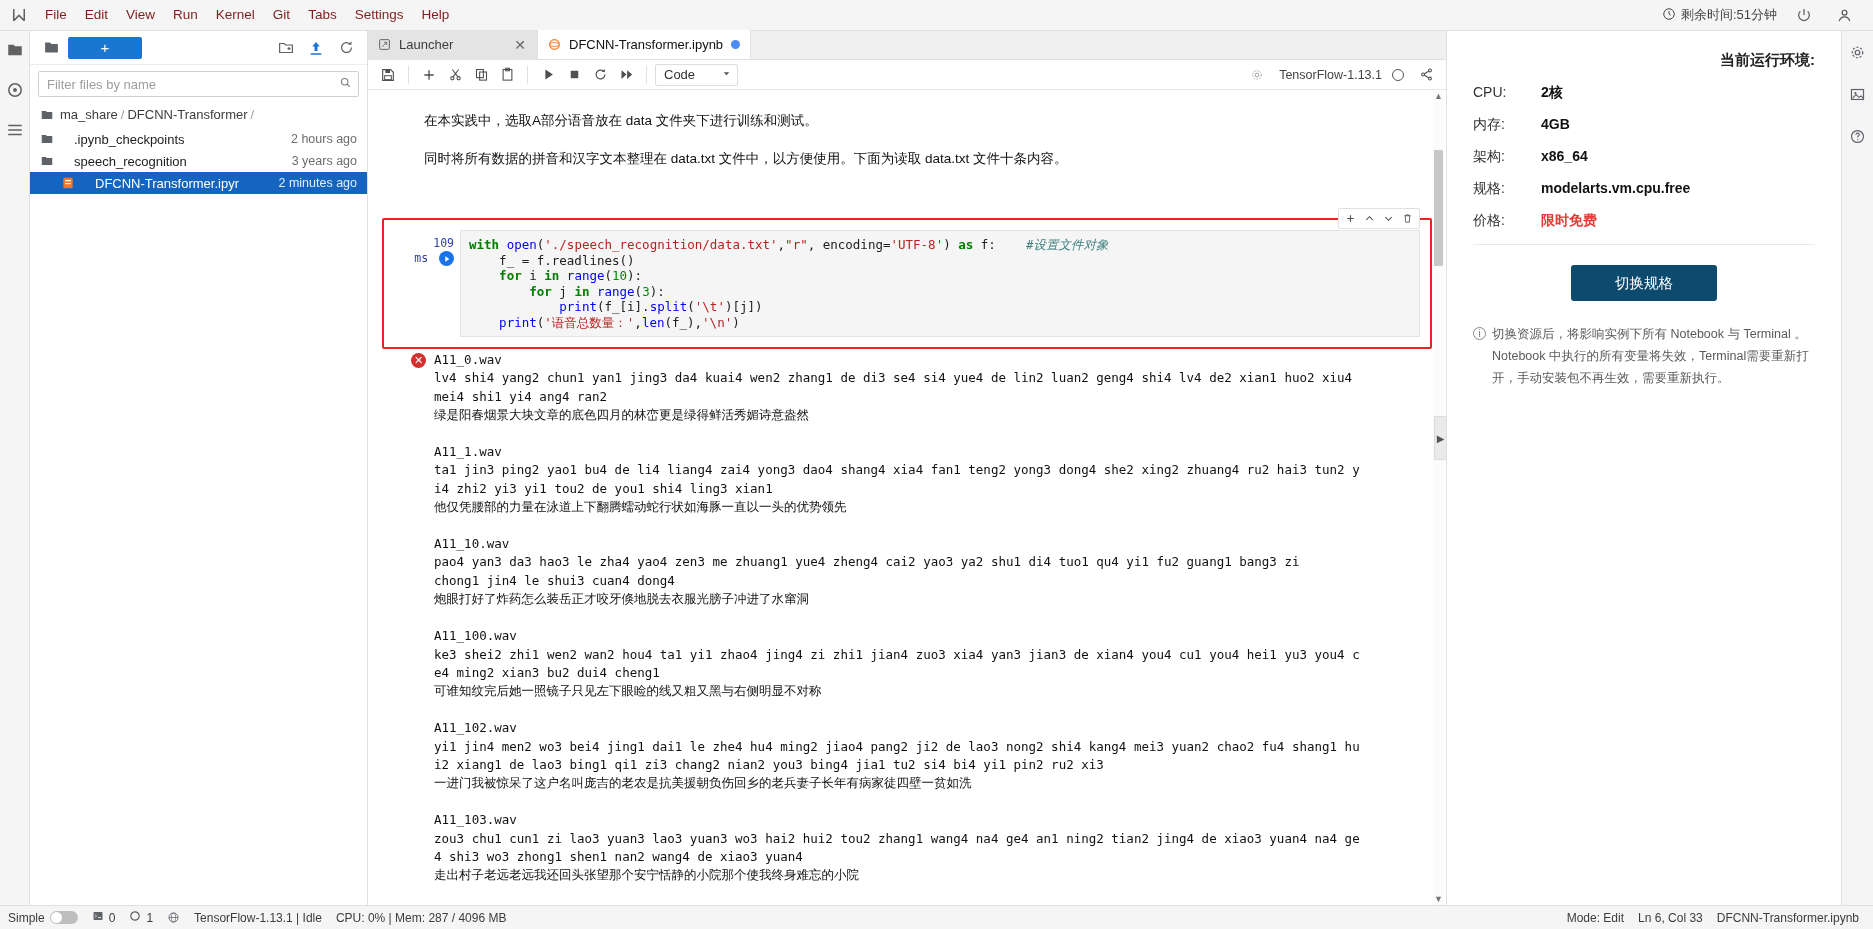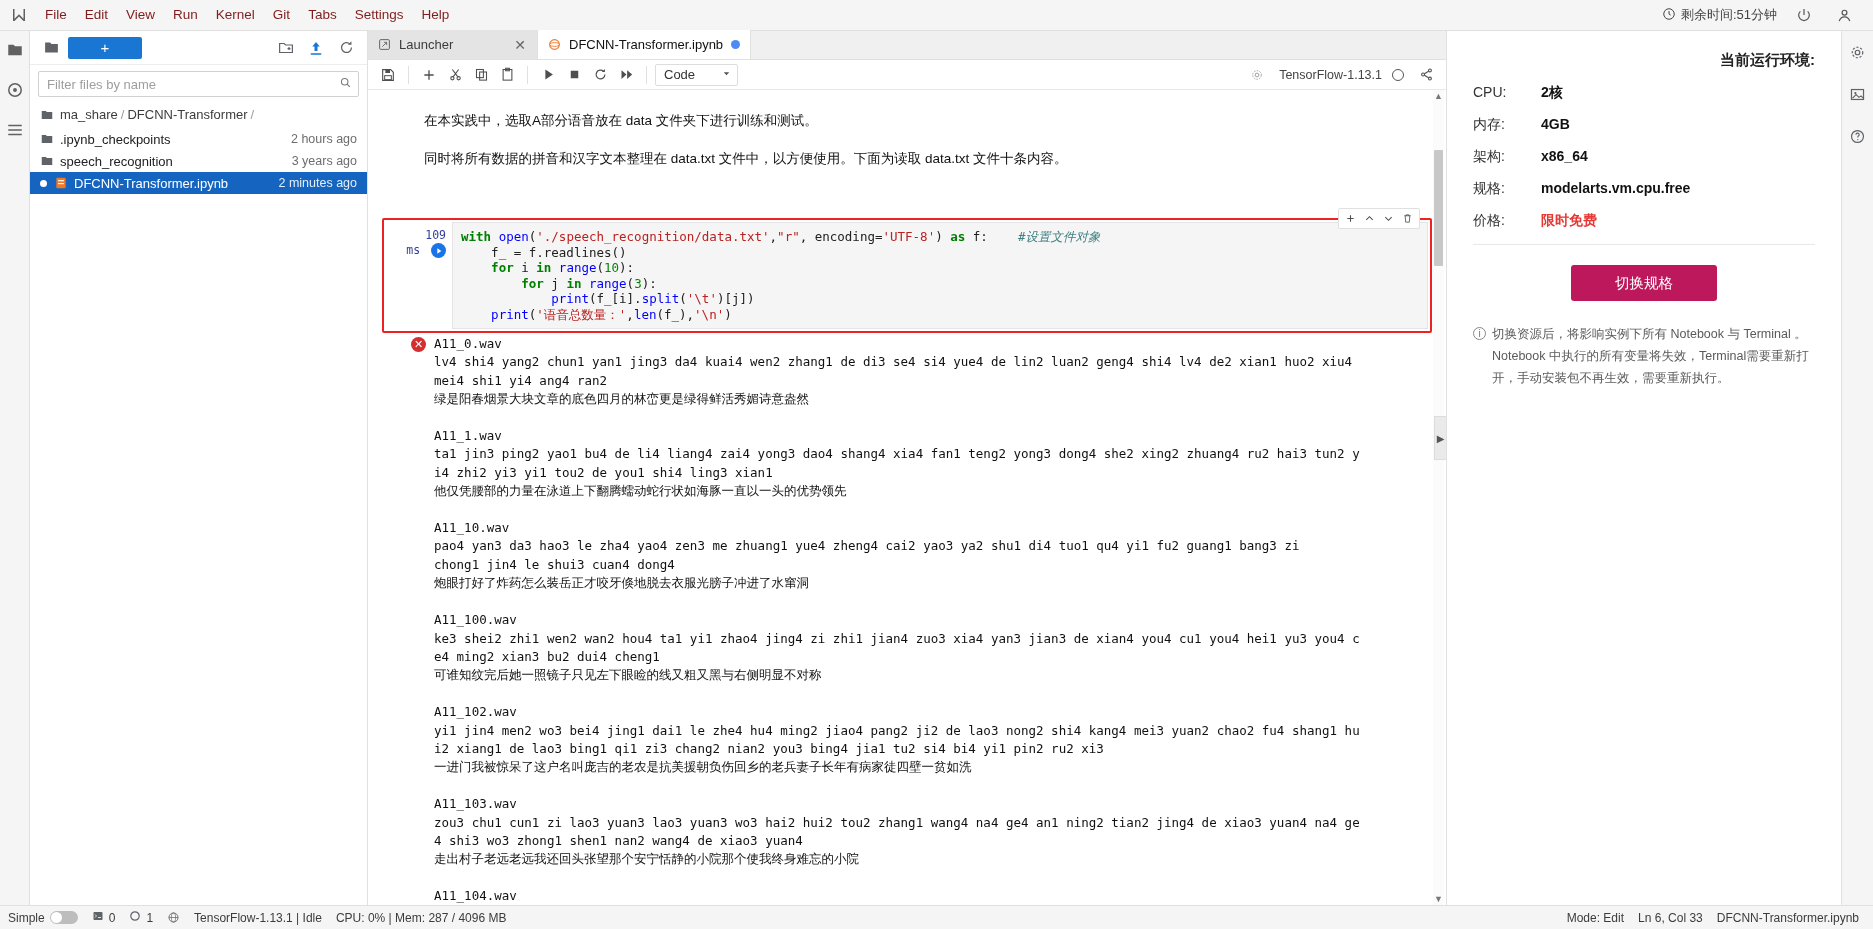--- a/index.html
+++ b/index.html
@@ -86,21 +86,21 @@
     padding: 4px 10px; font-size: 13px; color: #333;
   }
   .fb-head .col-name { flex: 1; display: flex; align-items: center; gap: 6px; }
   .fb-head .col-mod { width: 118px; text-align: right; }
   .fb-list { flex: 1; overflow: hidden; }
   .fb-row {
     display: flex; align-items: center; padding: 3px 10px; font-size: 13px; cursor: pointer;
     height: 22px;
   }
   .fb-row.selected { background: #1565c0; color: #fff; }
-  .fb-row .nm { flex: 1; display: flex; align-items: center; gap: 6px; overflow: hidden; white-space: nowrap; }
+  .fb-row .nm { flex: 1; display: flex; align-items: center; gap: 20px; overflow: hidden; white-space: nowrap; }
   .fb-row .mod { width: 118px; text-align: right; font-size: 12.5px; color: #6d6d6d; }
   .fb-row.selected .mod { color: #e3eefb; }
   .dot { width: 7px; height: 7px; border-radius: 50%; background: #fff; margin-right: 1px;}
 
   
   .main { flex: 1; min-width: 0; display: flex; flex-direction: column; background: #fafafa; position: relative; }
   .tabbar {
     height: 29px; background: #f0f0f0; display: flex; align-items: flex-end; border-bottom: 1px solid #e0e0e0;
   }
   .tab {
@@ -125,21 +125,21 @@
     padding: 0 5px 0 8px; font-size: 13px; color: #333; border-radius: 2px; cursor: pointer; background:#fff;
   }
   .nbtoolbar .right { margin-left: auto; display: flex; align-items: center; gap: 10px; font-size: 12.5px; color: #444; }
   .kernel-circle { width: 12px; height: 12px; border: 1.6px solid #555; border-radius: 50%; }
 
   .nbscroll { flex: 1; overflow: hidden; position: relative; background: #fff; }
   .nbpage { padding: 12px 0 0 0; }
   .md-cell { padding: 6px 56px 6px 56px; font-size: 13.5px; color: #111; line-height: 26px; }
 
   .code-cell-wrap { position: relative; margin: 10px 14px 0 14px; }
-  .code-cell-wrap.highlight { border: 2px solid #ee2222; border-radius: 2px; padding: 2px; margin-top: 40px; }
+  .code-cell-wrap.highlight { border: 2px solid #ee2222; border-radius: 2px; padding: 10px; margin-top: 40px; }
   .cell-toolbar-float {
     position: absolute; top: -12px; right: 10px; background: #fff; border: 1px solid #e0e0e0;
     border-radius: 2px; display: flex; align-items: center; gap: 2px; padding: 1px 3px; z-index: 5;
   }
   .cell-toolbar-float .ci { width: 17px; height: 17px; display:flex;align-items:center;justify-content:center;color:#4f4f4f;cursor:pointer;font-size:13px;}
   .code-row { display: flex; align-items: flex-start; }
   .prompt {
     width: 66px; min-width: 66px; text-align: right; padding: 6px 6px 0 0;
     font-size: 11.5px; color: #303f9f; font-family: "DejaVu Sans Mono", monospace; line-height: 15px;
   }
@@ -186,21 +186,21 @@
     width: 395px; min-width: 395px; background: #fff; border-left: 1px solid #e0e0e0;
     padding: 20px 26px; font-size: 14px; color: #222; position: relative;
   }
   .rp-title { font-size: 15px; font-weight: bold; margin-bottom: 14px; text-align: right; }
   .rp-row { display: flex; align-items: baseline; margin-bottom: 14px; }
   .rp-key { width: 68px; color: #333; font-size: 14px; }
   .rp-val { font-weight: bold; font-size: 14px; color: #111; }
   .rp-val.free { color: #e53935; }
   .rp-divider { height: 1px; background: #e8e8e8; margin: 6px 0 20px 0; }
   .switch-btn {
-    display: block; margin: 16px auto; width: 146px; height: 36px; background: #be185d; color: #fff;
+    display: block; margin: 16px auto; width: 146px; height: 36px; background: #0c4a6e; color: #fff;
     border: none; border-radius: 3px; font-size: 14.5px; cursor: pointer;
   }
   .rp-note {
     margin-top: 22px; font-size: 12.5px; color: #5a5a5a; line-height: 22px;
     display: flex; gap: 6px;
   }
   .rp-note .circ { flex: none; width: 13px; height: 13px; border: 1px solid #888; border-radius: 50%;
     font-size: 10px; line-height: 11px; text-align: center; color: #777; margin-top: 4px; }
 
   

